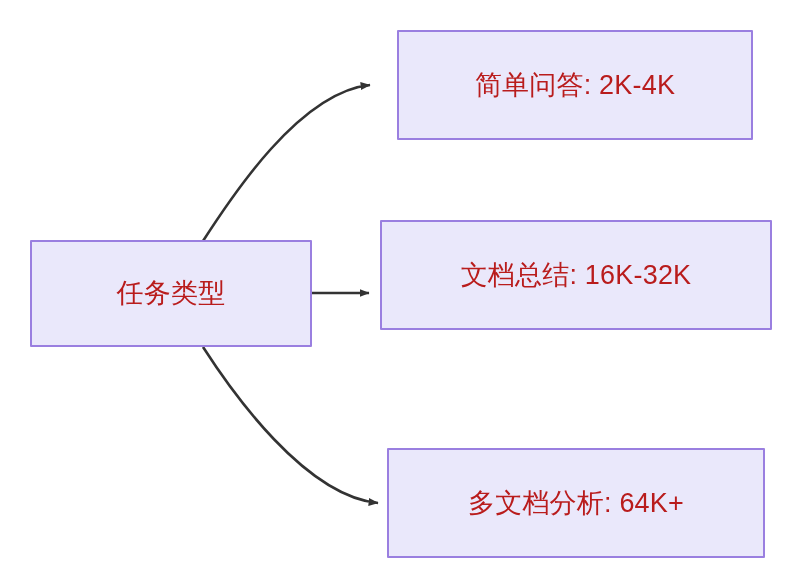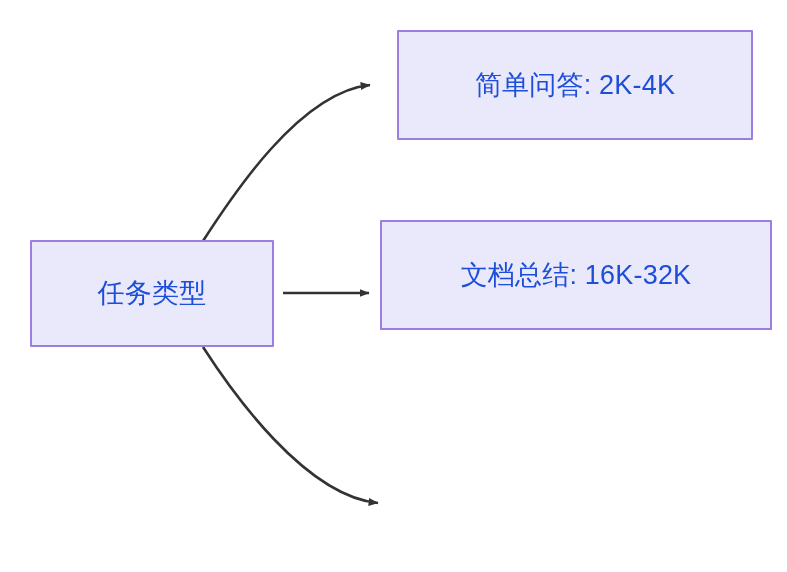--- a/index.html
+++ b/index.html
@@ -27,33 +27,33 @@
   }
   .node {
     position: absolute;
     box-sizing: border-box;
     background: #eae8fb;
     border: 2px solid #9a7fe0;
     border-radius: 1px;
     display: flex;
     align-items: center;
     justify-content: center;
-    color: #1d4ed8;
+    color: #b91c1c;
     font-size: 27px;
     line-height: 1.2;
     letter-spacing: 0.2px;
     white-space: nowrap;
   }
   .node-label {
     display: block;
   }
   #node-source {
     left: 30px;
     top: 240px;
-    width: 244px;
+    width: 282px;
     height: 107px;
   }
   #node-simple-qa {
     left: 397px;
     top: 30px;
     width: 356px;
     height: 110px;
   }
   #node-doc-summary {
     left: 380px;
@@ -92,14 +92,17 @@
   </div>
 
   <div class="node" id="node-simple-qa">
     <span class="node-label">简单问答: 2K-4K</span>
   </div>
 
   <div class="node" id="node-doc-summary">
     <span class="node-label">文档总结: 16K-32K</span>
   </div>
 
+  <div class="node" id="node-multi-doc">
+    <span class="node-label">多文档分析: 64K+</span>
+  </div>
 
 </div>
 
 </body></html>

